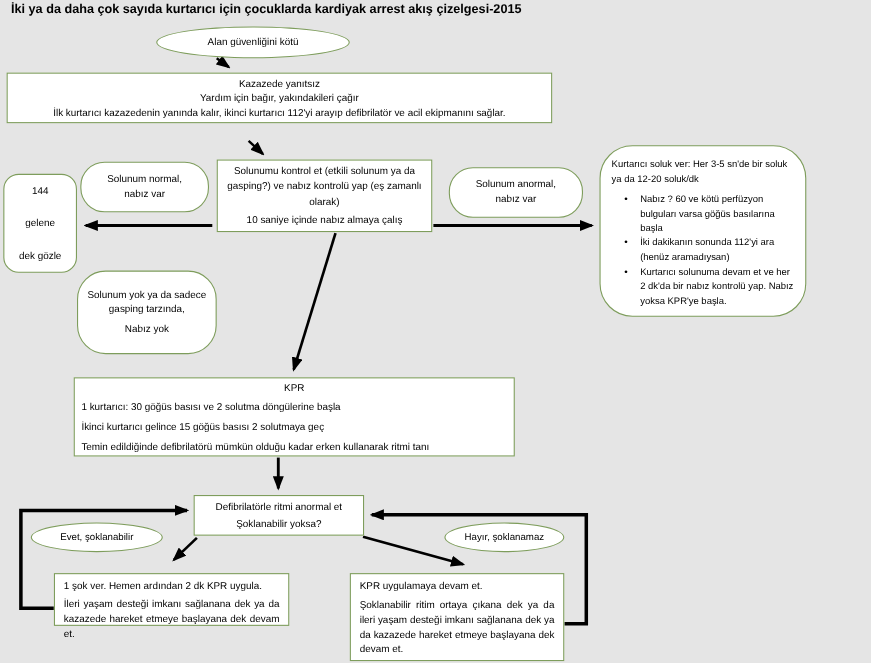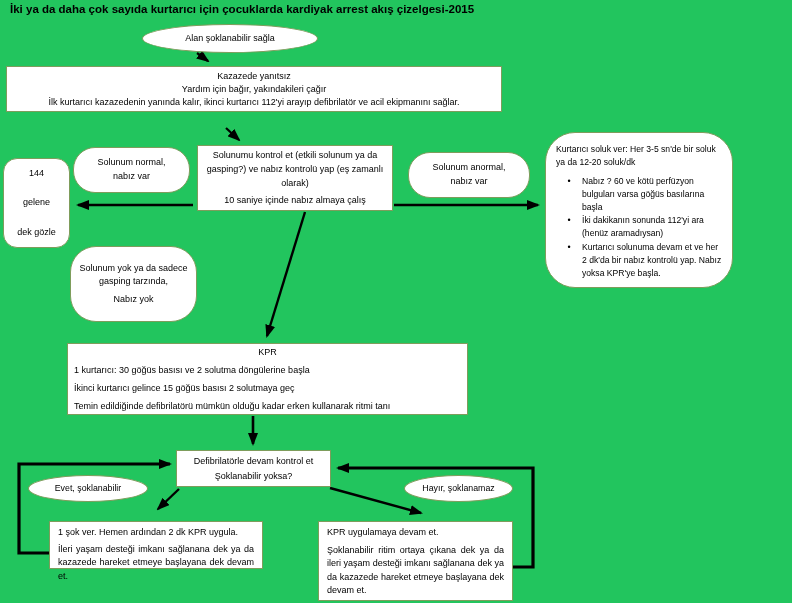--- a/index.html
+++ b/index.html
@@ -1,18 +1,18 @@
 <!DOCTYPE html>
 <html><head>
 <meta charset="utf-8">
 <style>
   html,body{margin:0;padding:0;background:#ffffff;}
   #stage{
     position:relative;width:792px;height:603px;overflow:hidden;
-    background:#22c55e;color:#000;
+    background:#e5e5e5;color:#000;
     font-family:"Liberation Sans", sans-serif;
   }
   #connectors{position:absolute;left:0;top:0;width:792px;height:603px;pointer-events:none;}
   .title{
     position:absolute;left:10px;top:3px;width:760px;
     font-size:11.5px;font-weight:bold;letter-spacing:0px;
   }
   .node{
     position:absolute;box-sizing:border-box;background:#ffffff;
     border:1px solid #7e9d5c;font-size:9px;line-height:1.35;
@@ -64,21 +64,21 @@
     <line x1="253" y1="416" x2="253" y2="444" stroke="#000" stroke-width="2.6" marker-end="url(#ah)"></line>
     <polyline points="49,553 19,553 19,464 170,464" fill="none" stroke="#000" stroke-width="3.2" marker-end="url(#ah)"></polyline>
     <polyline points="513,567 533,567 533,468 338,468" fill="none" stroke="#000" stroke-width="3.2" marker-end="url(#ah)"></polyline>
     <line x1="179" y1="489" x2="158" y2="509" stroke="#000" stroke-width="2.4" marker-end="url(#ah)"></line>
     <line x1="330" y1="488" x2="421" y2="513" stroke="#000" stroke-width="2.4" marker-end="url(#ah)"></line>
   </svg>
 
   <div class="title">İki ya da daha çok sayıda kurtarıcı için çocuklarda kardiyak arrest akış çizelgesi-2015</div>
 
   <div id="n-secure" class="node center">
-    <span>Alan şoklanabilir sağla</span>
+    <span>Alan güvenliğini kötü</span>
   </div>
 
   <div id="n-unresp" class="node center">
     <div>Kazazede yanıtsız</div>
     <div>Yardım için bağır, yakındakileri çağır</div>
     <div>İlk kurtarıcı kazazedenin yanında kalır, ikinci kurtarıcı 112'yi arayıp defibrilatör ve acil ekipmanını sağlar.</div>
   </div>
 
   <div id="n-observe" class="node center">
     <div>144</div>
@@ -129,21 +129,21 @@
   </div>
 
   <div id="n-kpr" class="node">
     <div class="head">KPR</div>
     <div>1 kurtarıcı: 30 göğüs basısı ve 2 solutma döngülerine başla</div>
     <div>İkinci kurtarıcı gelince 15 göğüs basısı 2 solutmaya geç</div>
     <div>Temin edildiğinde defibrilatörü mümkün olduğu kadar erken kullanarak ritmi tanı</div>
   </div>
 
   <div id="n-rhythm" class="node center">
-    <div>Defibrilatörle devam kontrol et</div>
+    <div>Defibrilatörle ritmi anormal et</div>
     <div>Şoklanabilir yoksa?</div>
   </div>
 
   <div id="n-yes" class="node center">
     <span>Evet, şoklanabilir</span>
   </div>
 
   <div id="n-no" class="node center">
     <span>Hayır, şoklanamaz</span>
   </div>

